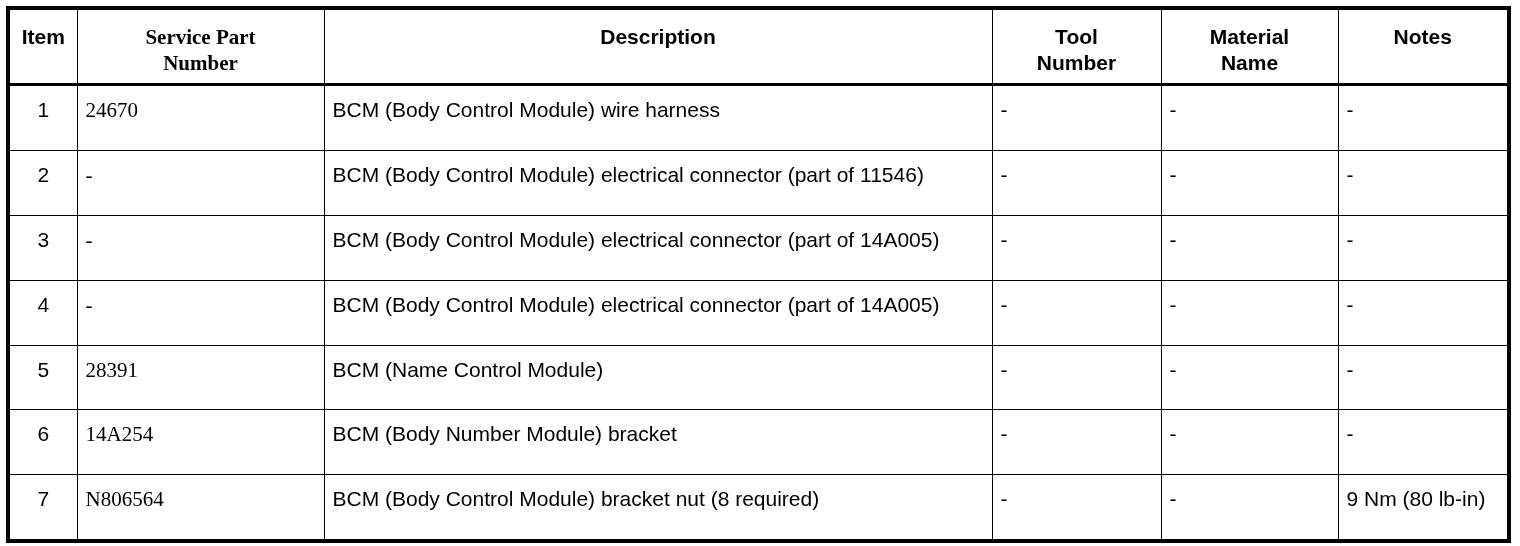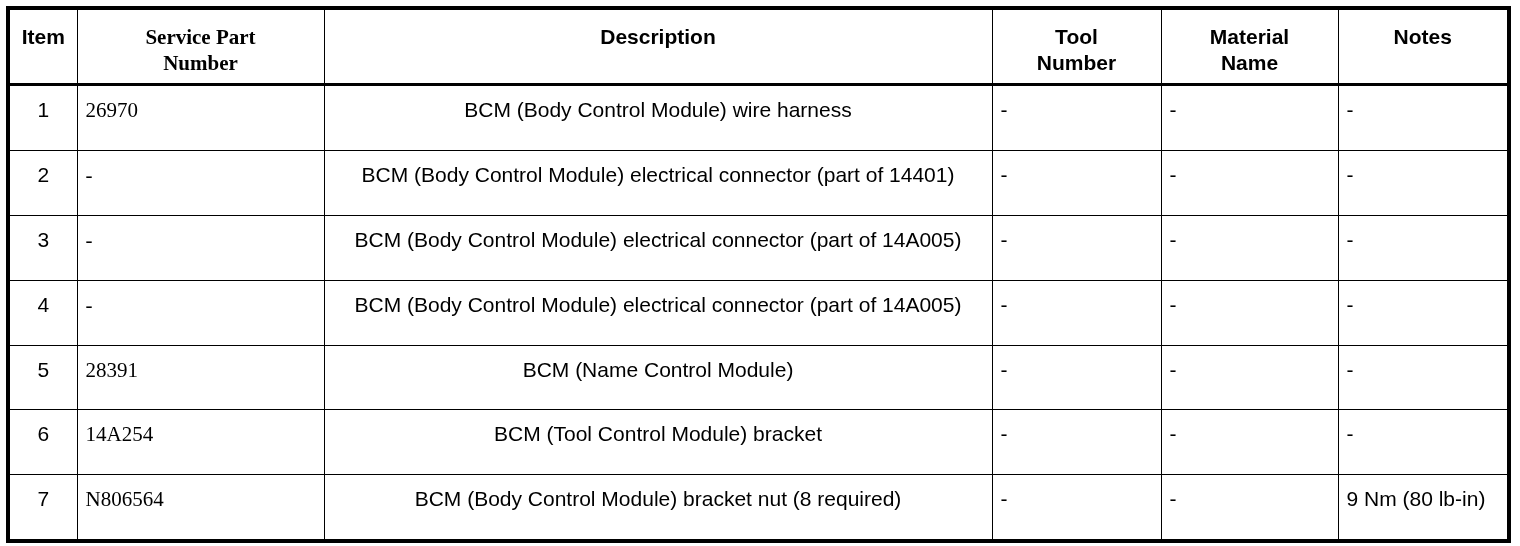--- a/index.html
+++ b/index.html
@@ -58,21 +58,21 @@
   table.parts-table tbody td {
     font-weight: normal;
     font-size: 21px;
     line-height: 28px;
     padding: 10px 8px 6px 8px;
     box-sizing: border-box;
   }
 
   td.col-item, th.col-item { text-align: center; }
   td.col-part, th.col-part { text-align: left; font-family: Liberation Serif, serif; }
-  td.col-desc { text-align: center; }
+  td.col-desc { text-align: left; }
   td.col-tool, td.col-material, td.col-notes { text-align: left; }
 
   
   col.c-item     { width: 67px; }
   col.c-part     { width: 247px; }
   col.c-desc     { width: 668px; }
   col.c-tool     { width: 169px; }
   col.c-material { width: 177px; }
   col.c-notes    { width: 169px; }
 
@@ -121,21 +121,21 @@
           <span class="cell-text">Notes</span>
         </th>
       </tr>
     </thead>
     <tbody id="table-body">
         <tr>
           <td class="col-item">
             <span class="cell-text">1</span>
           </td>
           <td class="col-part">
-            <span class="cell-text">26970</span>
+            <span class="cell-text">24670</span>
           </td>
           <td class="col-desc">
             <span class="cell-text">BCM (Body Control Module) wire harness</span>
           </td>
           <td class="col-tool">
             <span class="cell-text">-</span>
           </td>
           <td class="col-material">
             <span class="cell-text">-</span>
           </td>
@@ -144,21 +144,21 @@
           </td>
         </tr>
         <tr>
           <td class="col-item">
             <span class="cell-text">2</span>
           </td>
           <td class="col-part">
             <span class="cell-text">-</span>
           </td>
           <td class="col-desc">
-            <span class="cell-text">BCM (Body Control Module) electrical connector (part of 14401)</span>
+            <span class="cell-text">BCM (Body Control Module) electrical connector (part of 11546)</span>
           </td>
           <td class="col-tool">
             <span class="cell-text">-</span>
           </td>
           <td class="col-material">
             <span class="cell-text">-</span>
           </td>
           <td class="col-notes">
             <span class="cell-text">-</span>
           </td>
@@ -224,21 +224,21 @@
           </td>
         </tr>
         <tr>
           <td class="col-item">
             <span class="cell-text">6</span>
           </td>
           <td class="col-part">
             <span class="cell-text">14A254</span>
           </td>
           <td class="col-desc">
-            <span class="cell-text">BCM (Tool Control Module) bracket</span>
+            <span class="cell-text">BCM (Body Number Module) bracket</span>
           </td>
           <td class="col-tool">
             <span class="cell-text">-</span>
           </td>
           <td class="col-material">
             <span class="cell-text">-</span>
           </td>
           <td class="col-notes">
             <span class="cell-text">-</span>
           </td>

